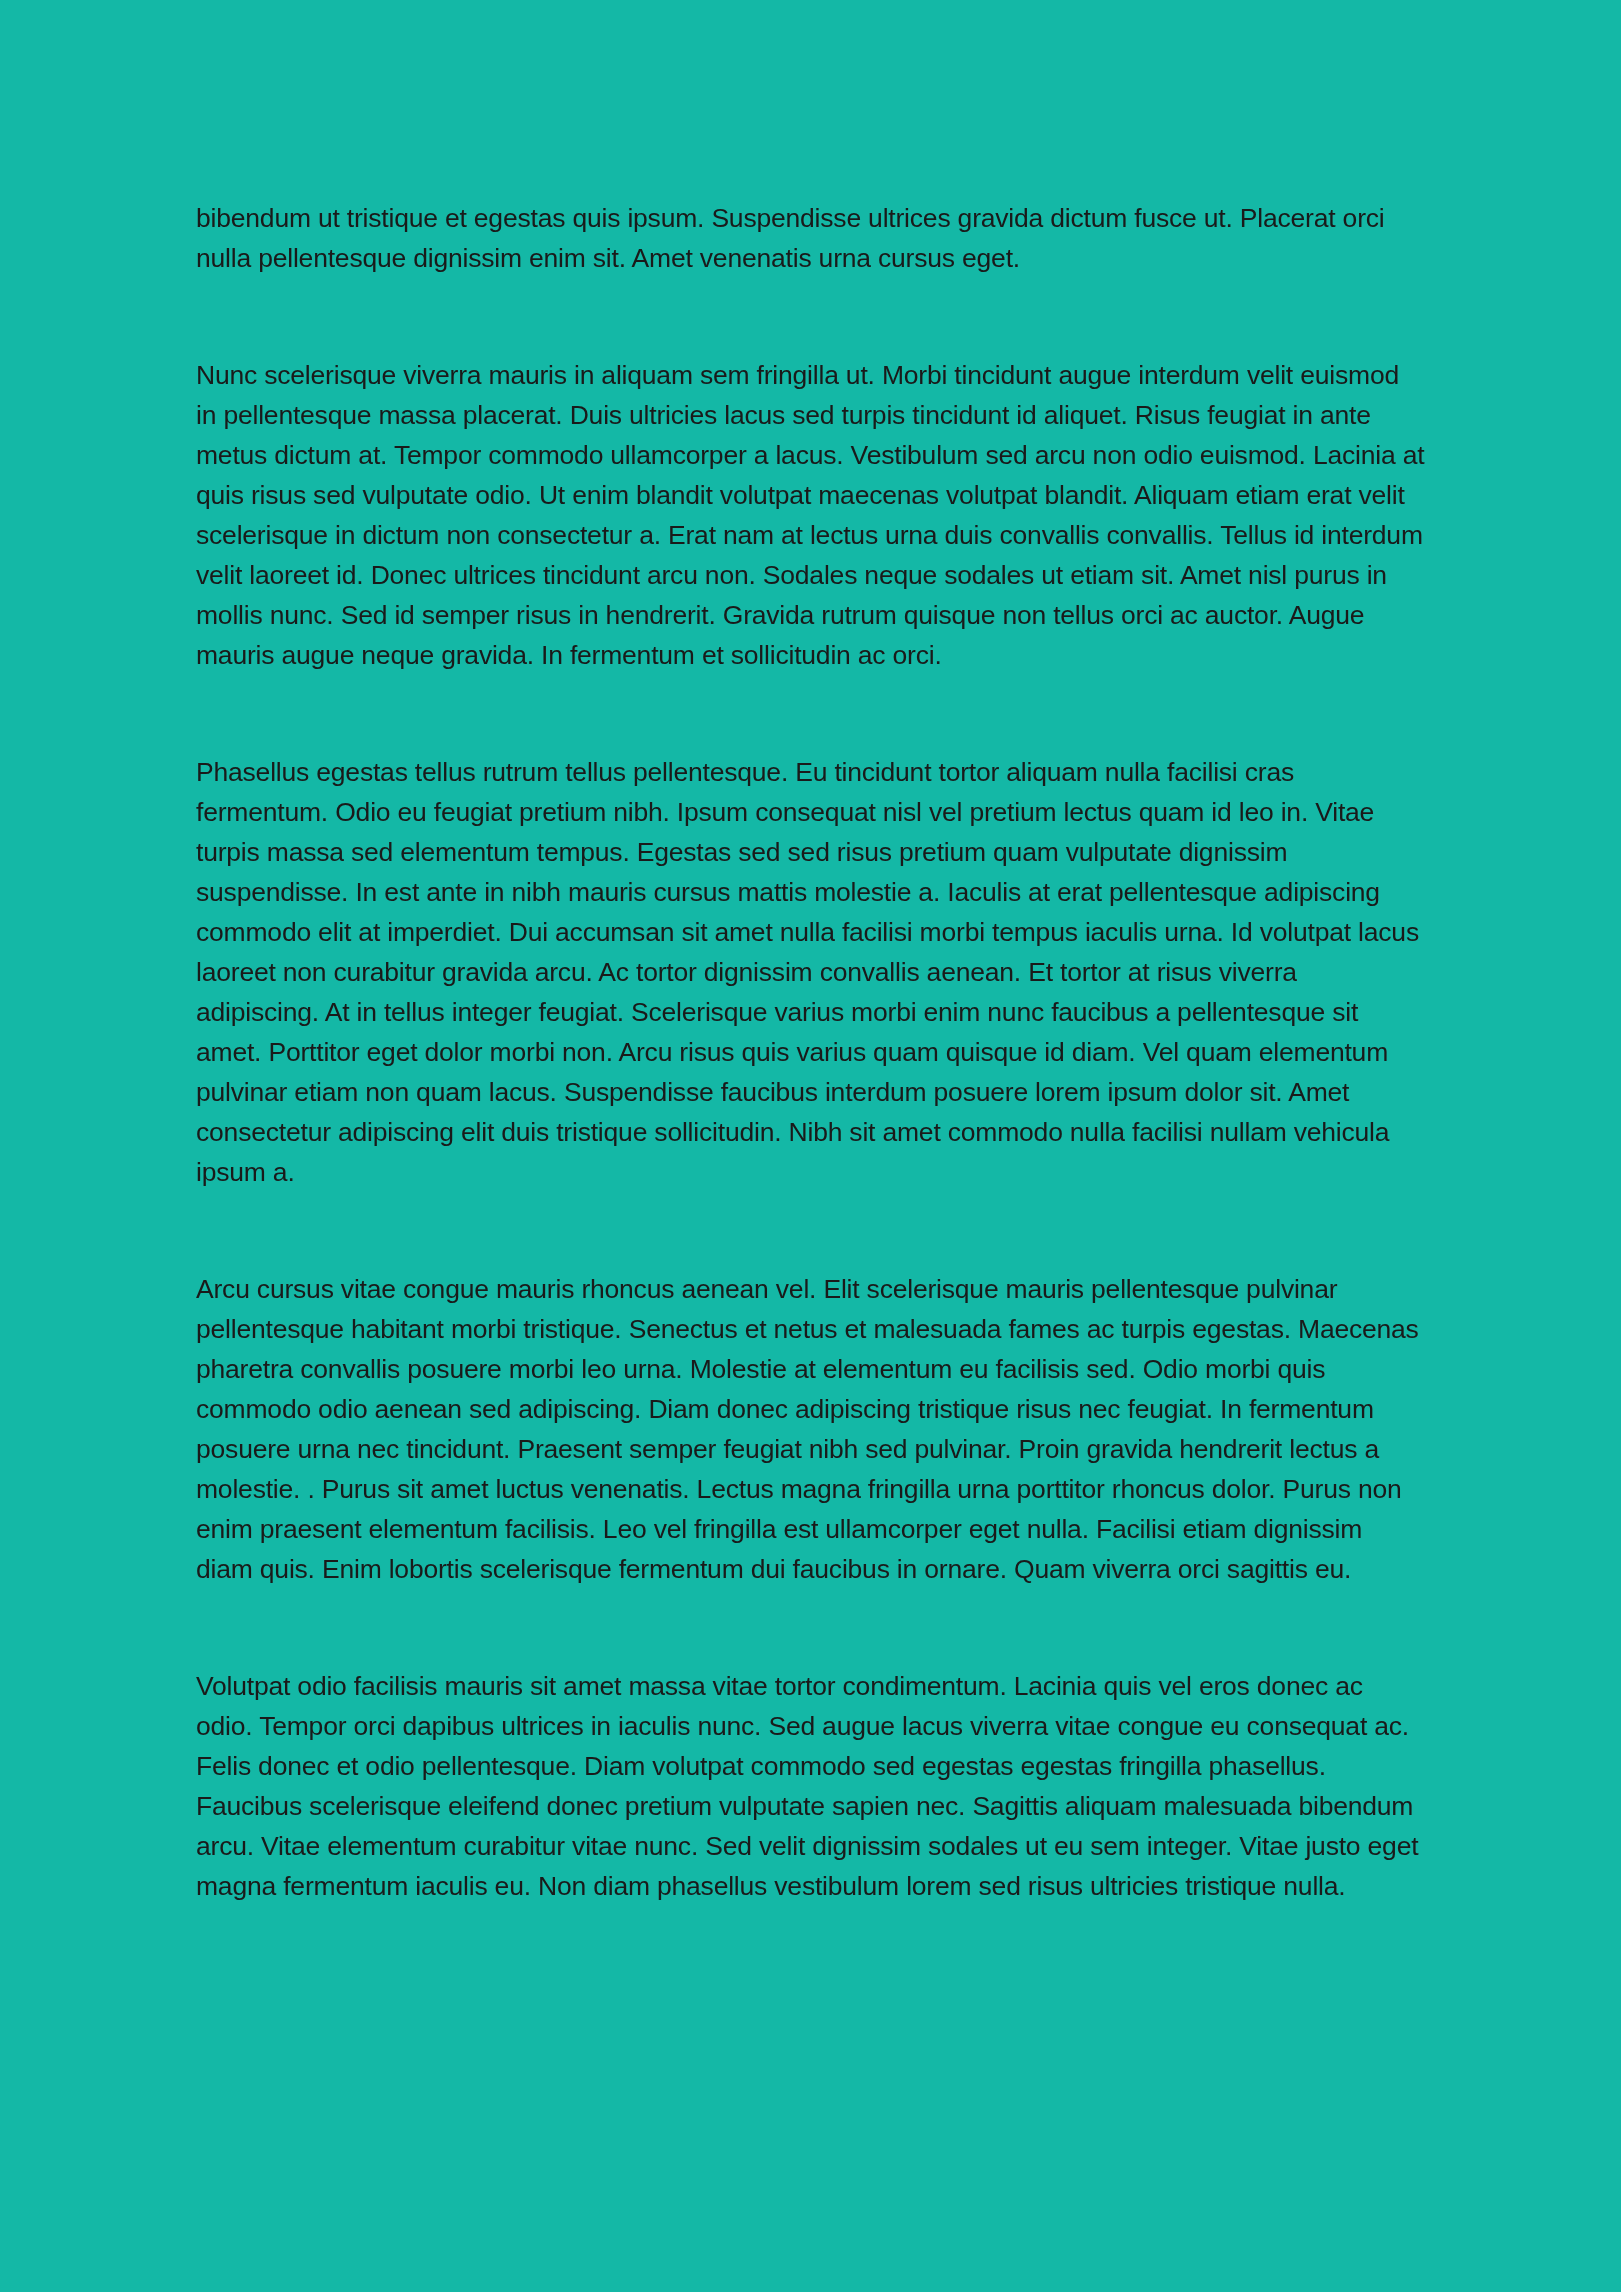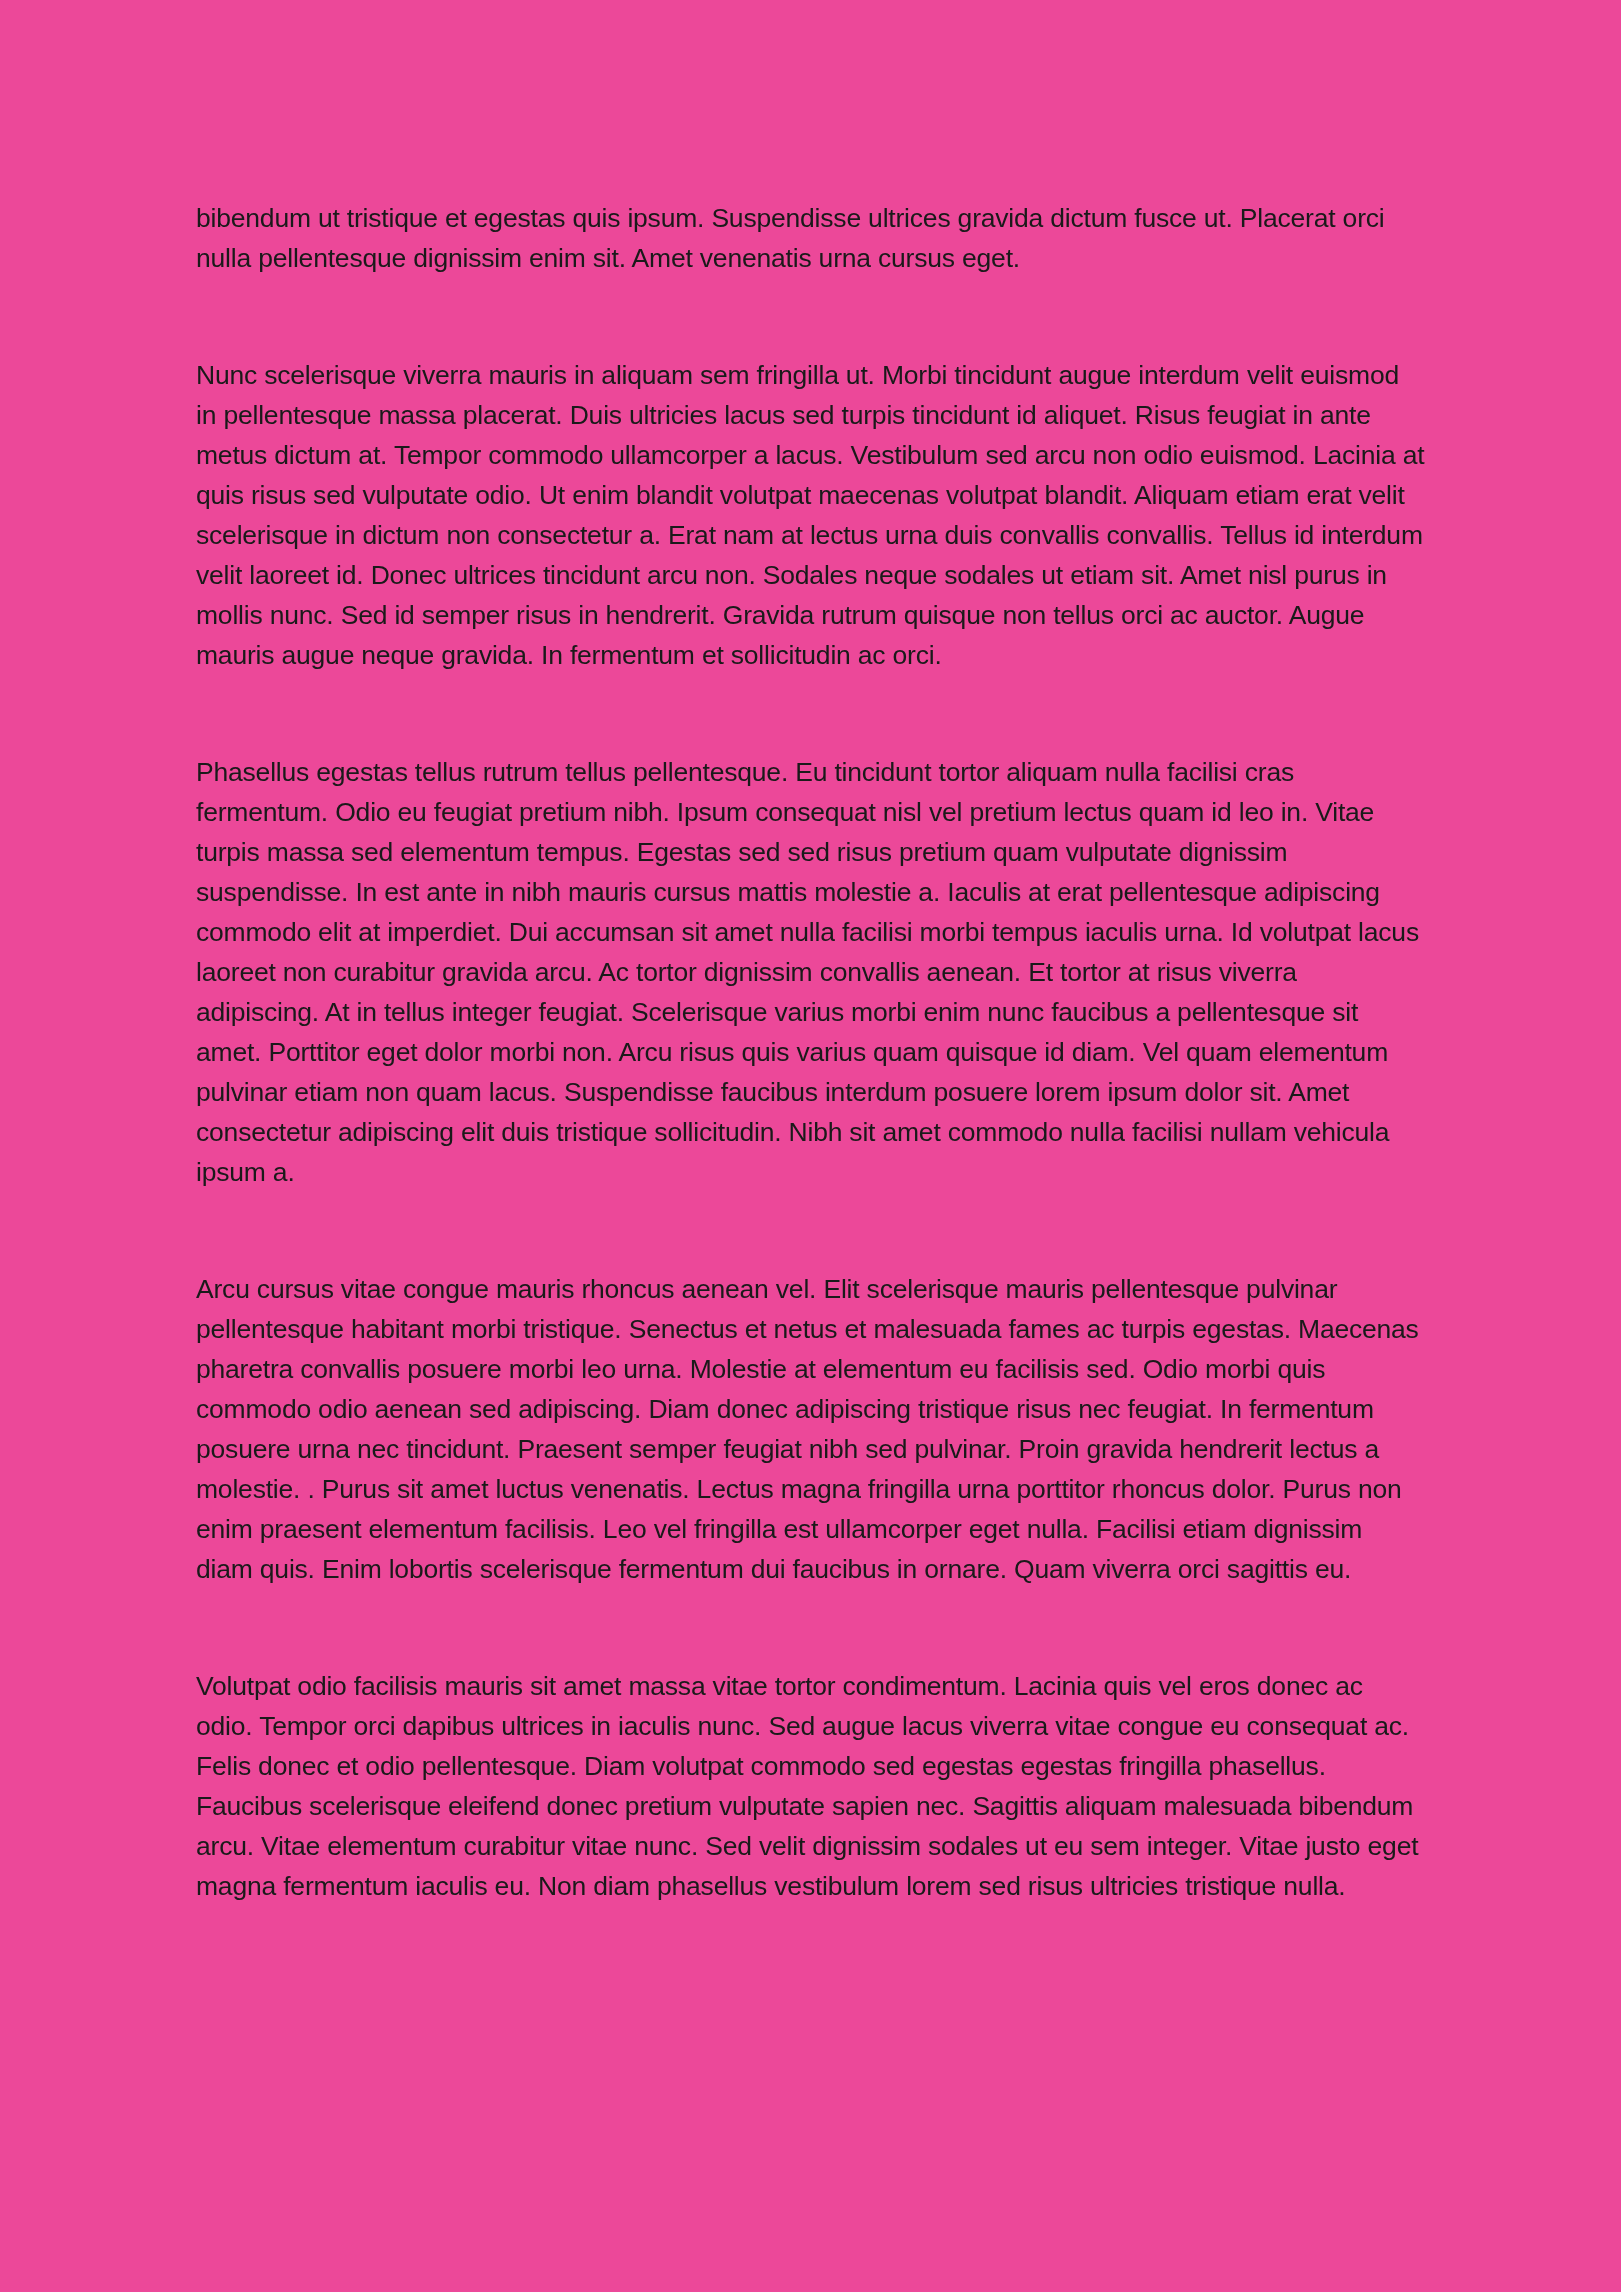--- a/index.html
+++ b/index.html
@@ -10,21 +10,21 @@
     width: 1621px;
     height: 2293px;
     background: #ffffff;
     overflow: hidden;
   }
   .page {
     box-sizing: border-box;
     width: 1621px;
     height: 2293px;
     padding: 198px 196px 0 196px;
-    background: #ec4899;
+    background: #14b8a6;
   }
   .para {
     margin: 0 0 77px 0;
     width: 1229px;
     font-family: "Liberation Sans", "DejaVu Sans", sans-serif;
     font-size: 26.5px;
     line-height: 40px;
     letter-spacing: -0.2px;
     color: #1a1a1a;
     text-align: left;

